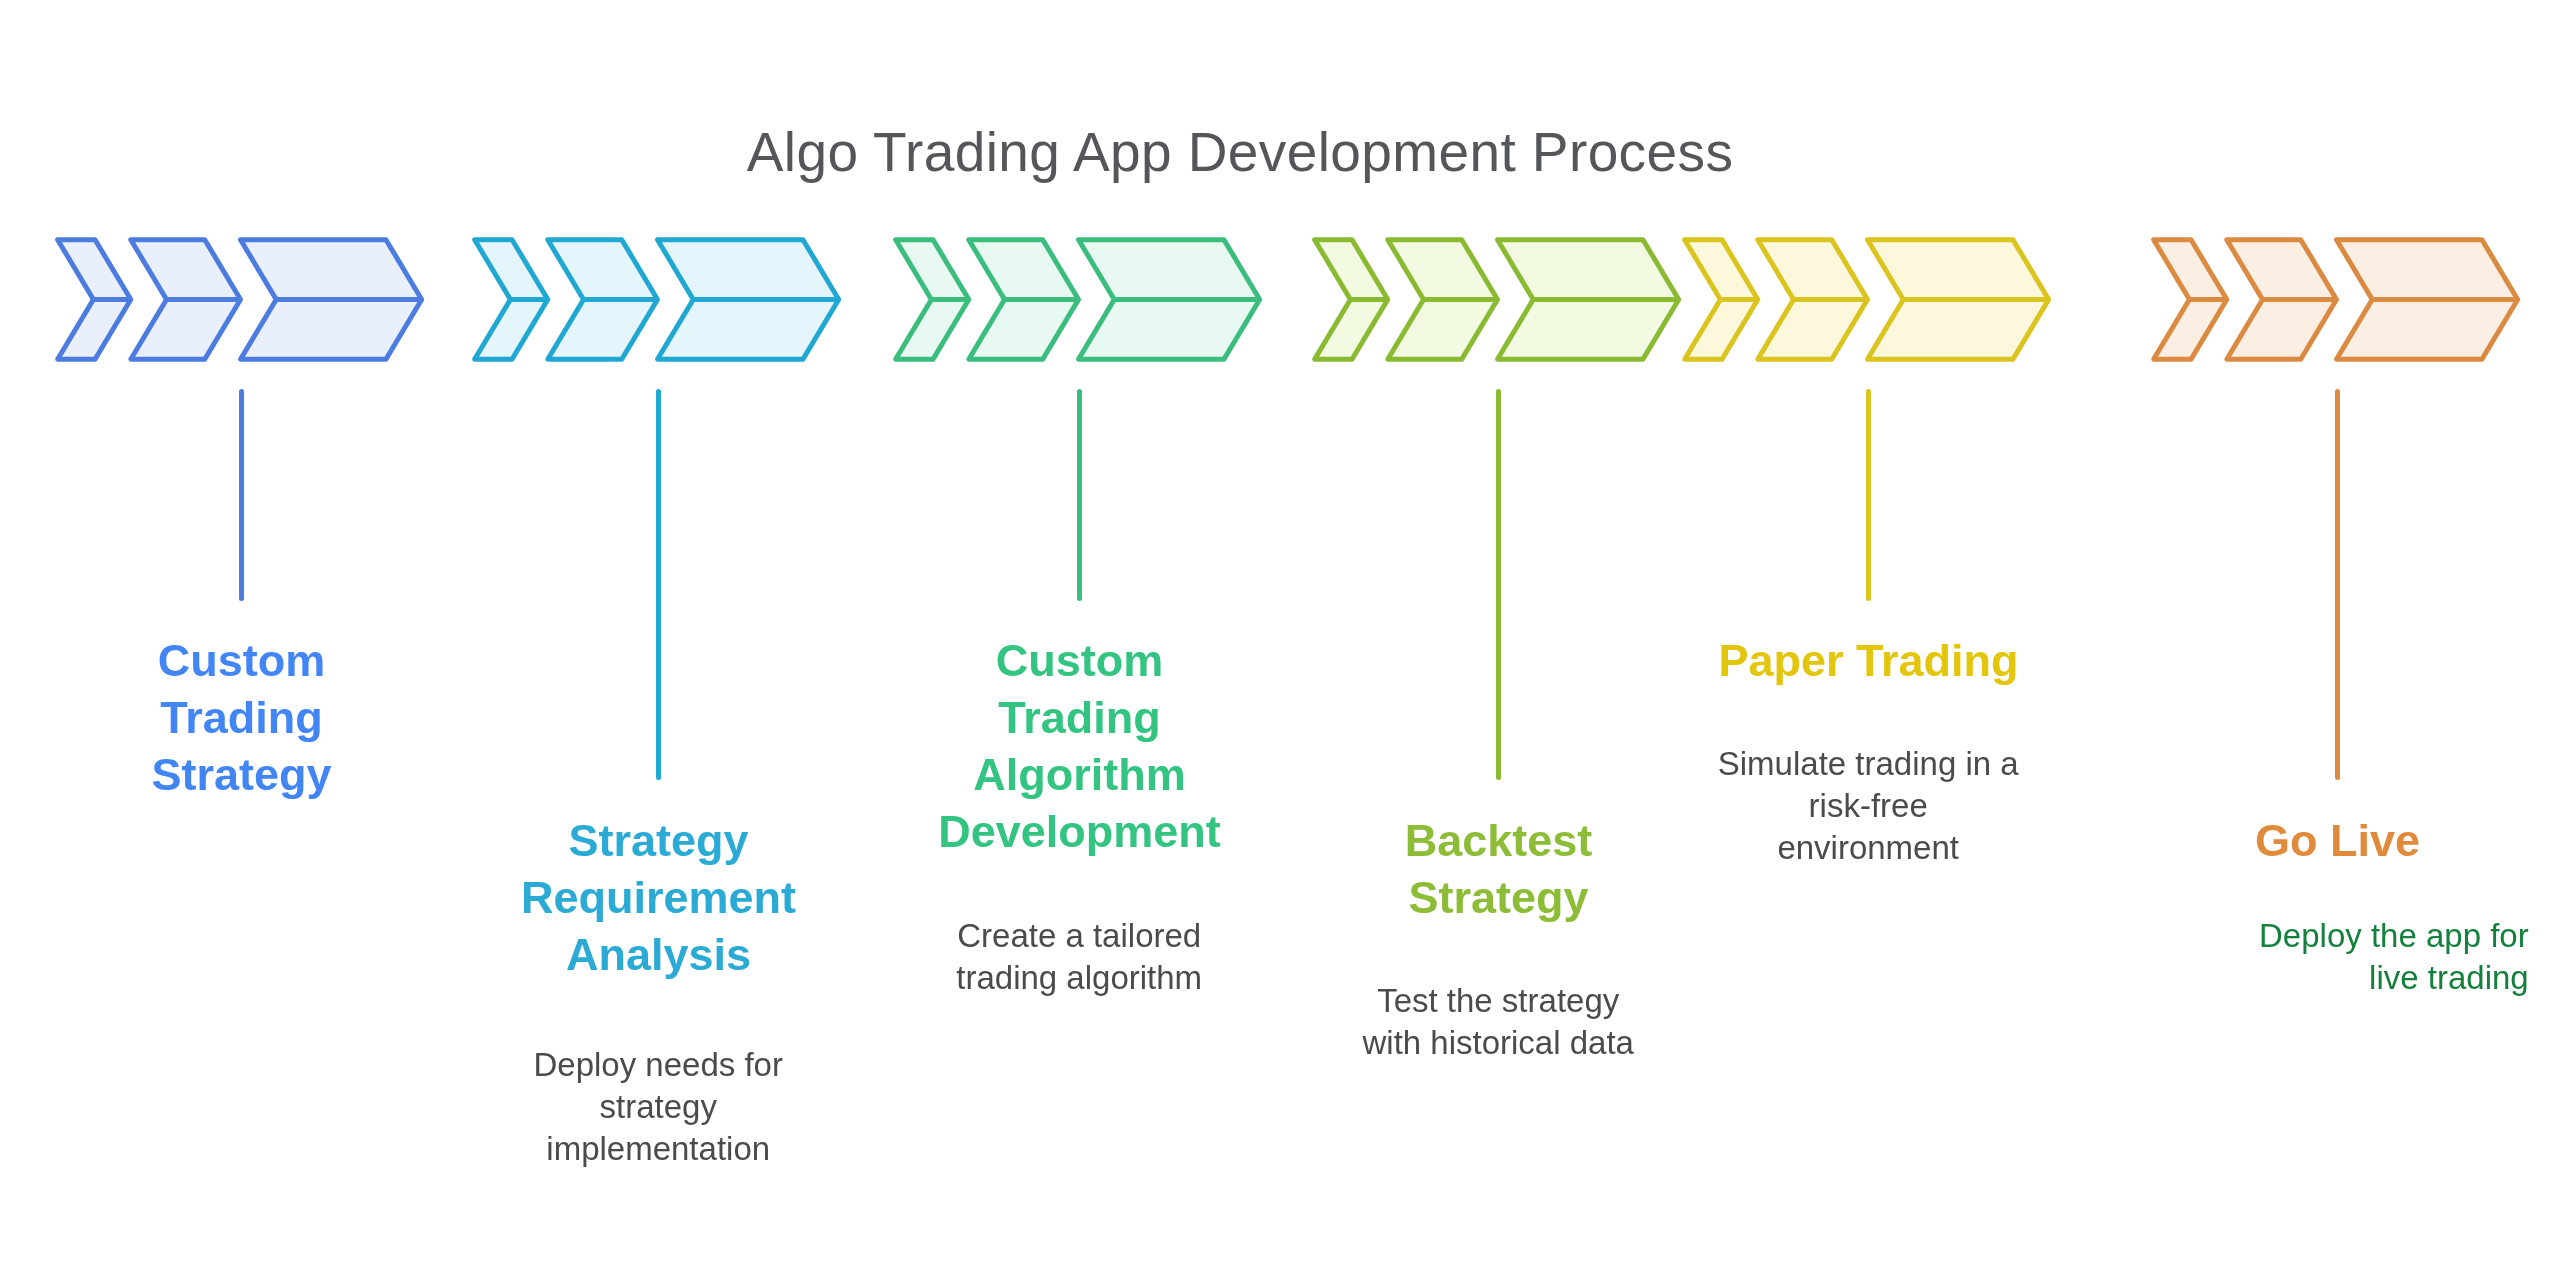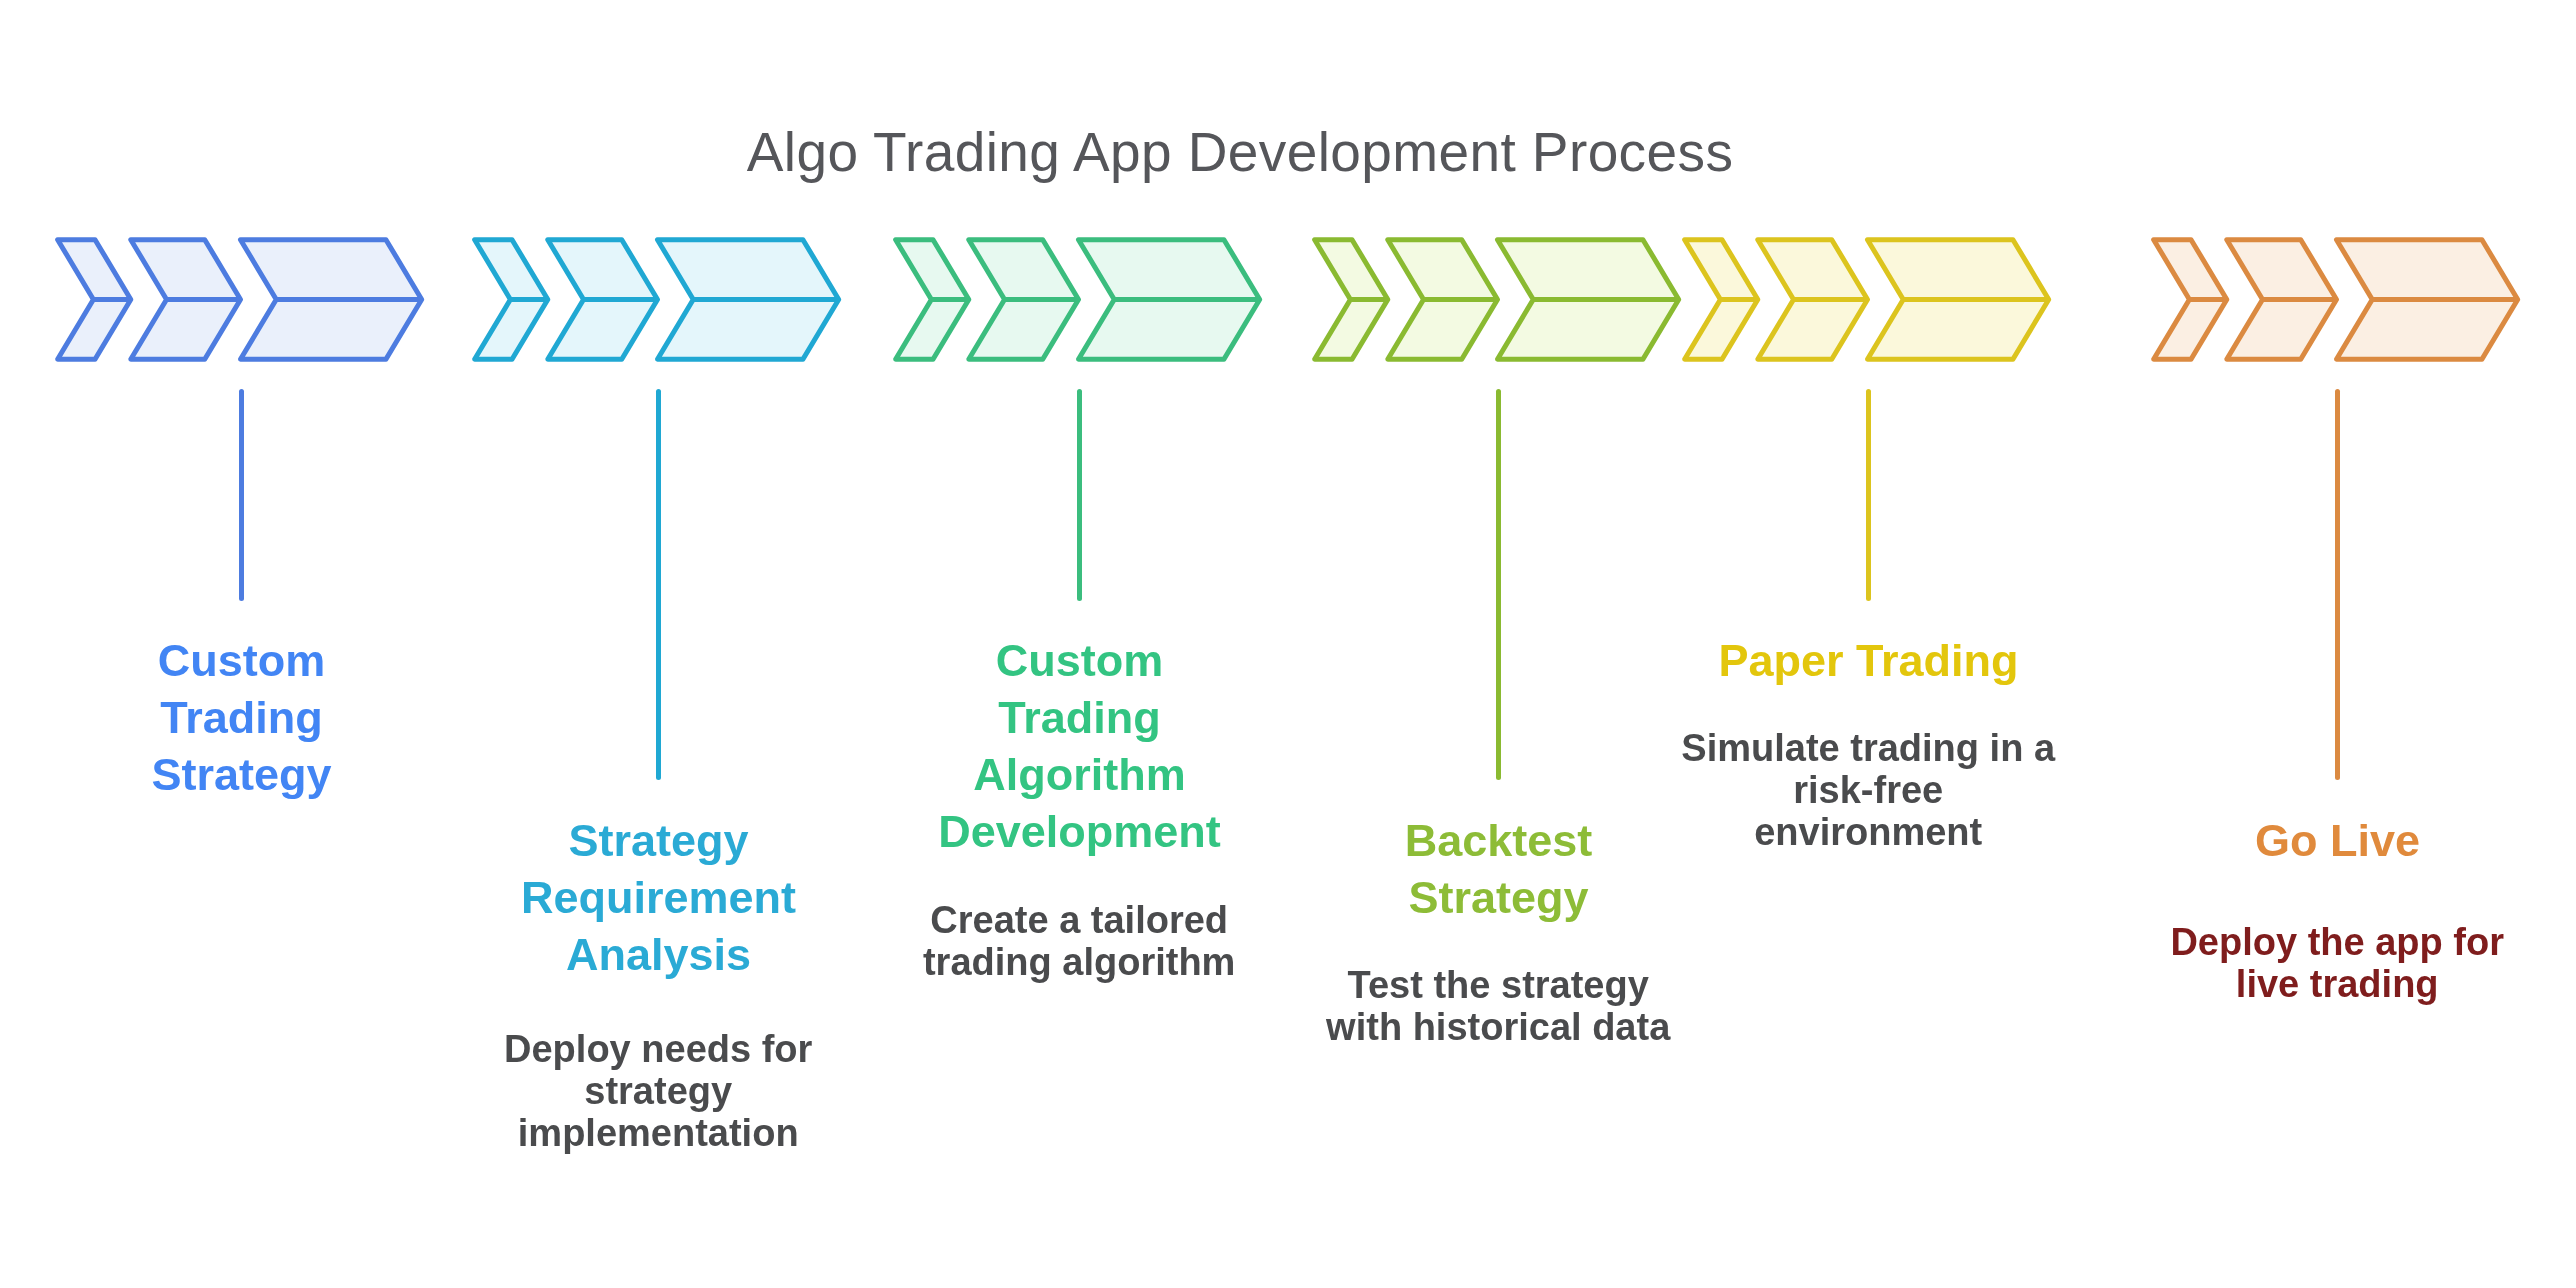--- a/index.html
+++ b/index.html
@@ -24,22 +24,23 @@
   .connector{position:absolute;width:5px;border-radius:2.5px;}
   .stage-title{
     position:absolute;left:-33px;width:433px;
     text-align:center;
     font-size:45px;font-weight:700;
     line-height:57px;
   }
   .stage-desc{
     position:absolute;left:-8.3px;width:383px;
     text-align:center;
-    font-size:38px;font-weight:700;
+    font-size:33px;font-weight:400;
     line-height:42px;
+    margin-top:16px;
   }
 </style>
 </head>
 <body>
 
 <div class="canvas" style="background: rgb(255, 255, 255);">
   <div class="page-title" style="color: rgb(85, 86, 90);">Algo Trading App Development Process</div>
   <div id="stages">
       <div class="stage" style="left: 58px;">
         <svg class="chevrons" width="379" height="133" viewBox="-8 -8 456 160">
@@ -143,20 +144,20 @@
           <line x1="43" y1="72" x2="88" y2="72" stroke="#DB8A41" stroke-width="6"></line>
           <polygon points="88,0 177,0 220,72 177,144 88,144 131,72" fill="#FBEFE3" stroke="#DB8A41" stroke-width="6" stroke-linejoin="round"></polygon>
           <line x1="131" y1="72" x2="220" y2="72" stroke="#DB8A41" stroke-width="6"></line>
           <polygon points="220,0 395,0 438,72 395,144 220,144 263,72" fill="#FBEFE3" stroke="#DB8A41" stroke-width="6" stroke-linejoin="round"></polygon>
           <line x1="263" y1="72" x2="438" y2="72" stroke="#DB8A41" stroke-width="6"></line>
         </svg>
         <div class="connector" style="left: 181px; top: 389px; height: 391px; background: rgb(219, 138, 65);"></div>
         <div class="stage-title" style="top: 812px; color: rgb(224, 138, 60);">
           <div>Go Live</div>
         </div>
-        <div class="stage-desc" style="top: 921px; color: #7f1d1d;">
+        <div class="stage-desc" style="top: 899px; color: #15803d; text-align: right;">
           <div>Deploy the app for</div>
           <div>live trading</div>
         </div>
       </div>
     </div>
 </div>
 
 
 </body></html>

